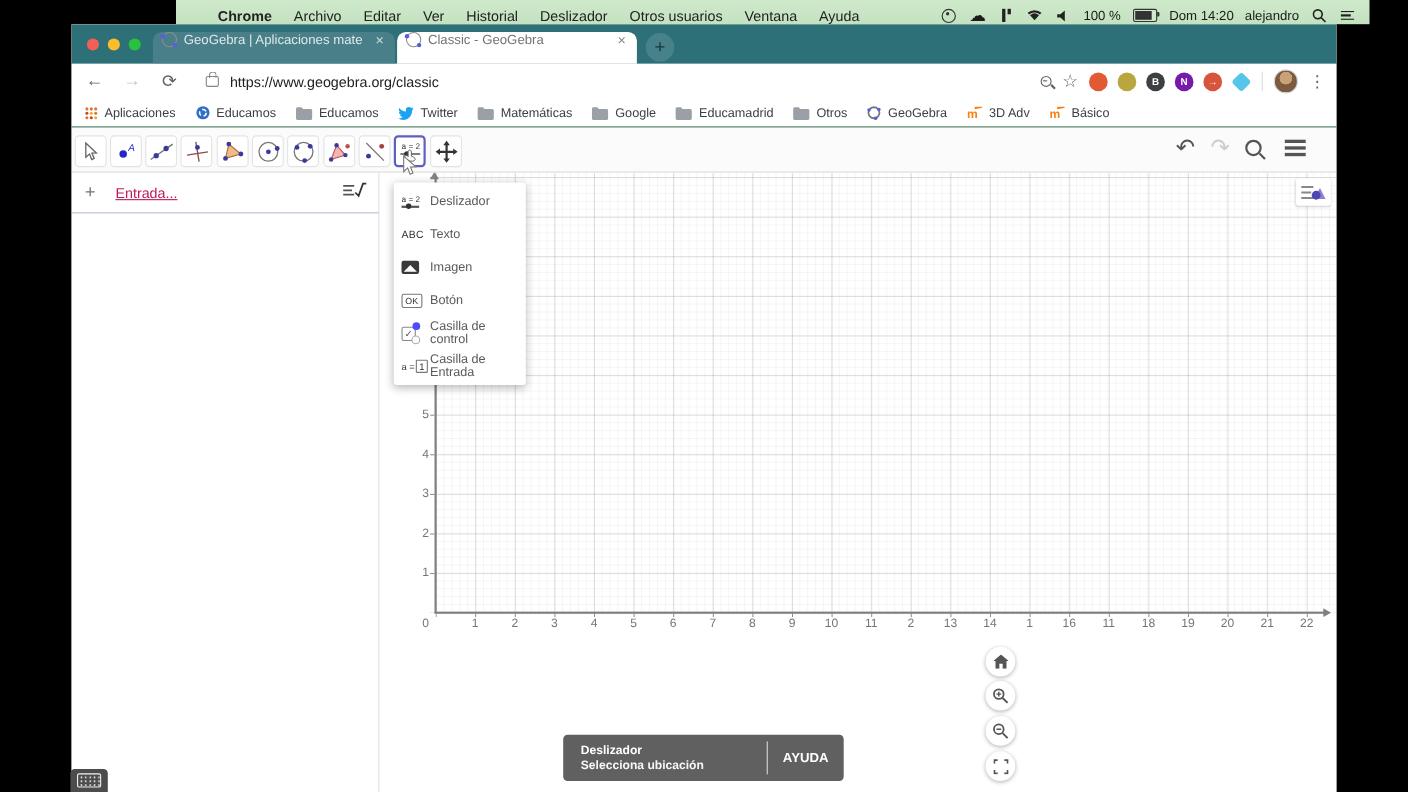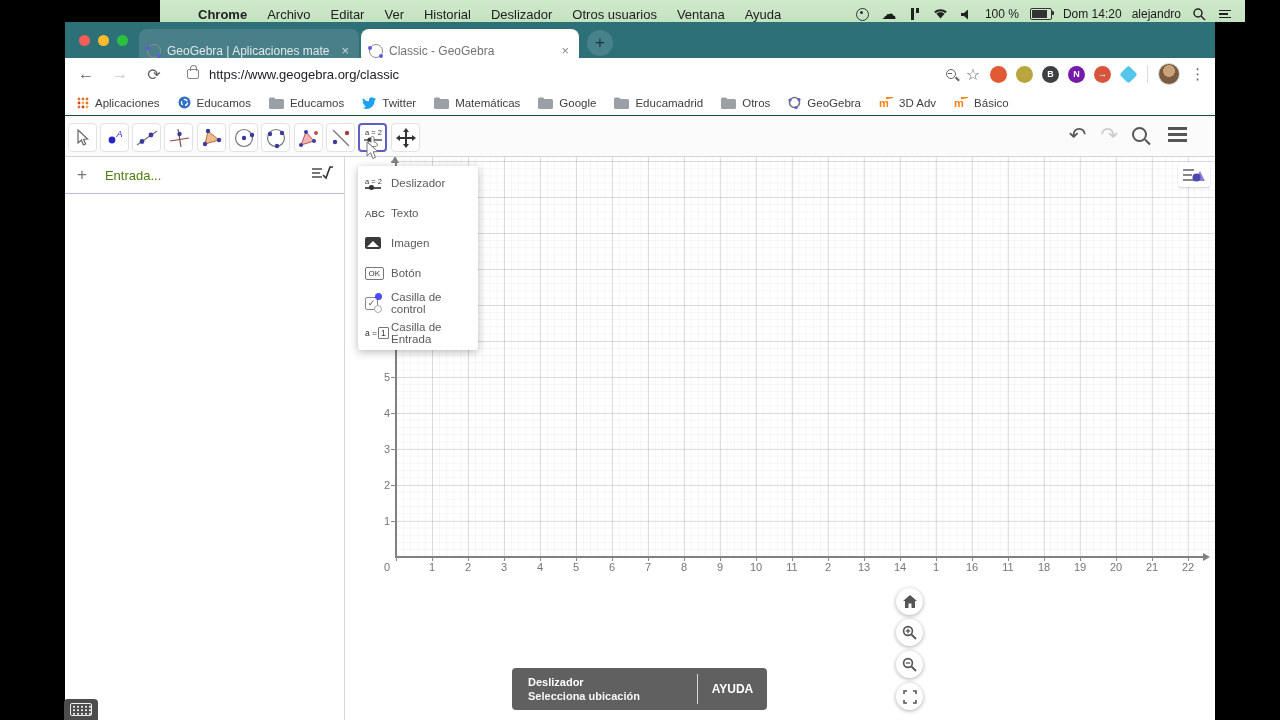--- a/index.html
+++ b/index.html
@@ -29,21 +29,21 @@
   .menu-sub{display:flex;flex-direction:column;gap:2px;}
   .menu-sub i{display:block;height:1.6px;background:#222;}
   .menu-sub i:nth-child(1){width:12px}.menu-sub i:nth-child(2){width:9px}.menu-sub i:nth-child(3){width:12px}
 
   
   .window{position:absolute;left:65px;top:22px;width:1150px;height:698px;background:#fff;overflow:hidden;}
   .tabstrip{position:absolute;left:0;top:0;width:100%;height:36px;background:#2e7077;}
   .traffic{position:absolute;left:14px;top:13px;display:flex;gap:8px;}
   .traffic i{width:11px;height:11px;border-radius:50%;display:block;}
   .tl-red{background:#f35f57;}.tl-yellow{background:#fdbc2e;}.tl-green{background:#2ac13e;}
-  .tab{position:absolute;top:7px;height:29px;border-radius:8px 8px 0 0;display:flex;align-items:flex-end;
+  .tab{position:absolute;top:7px;height:29px;border-radius:8px 8px 0 0;display:flex;align-items:flex-start;
     padding:0 8px;font-size:12px;box-sizing:border-box;}
   .tab.inactive{left:74px;width:220px;background:#487f88;color:#dfe9ea;}
   .tab.active{left:296px;width:218px;background:#fff;color:#737373;}
   .tab .title{flex:1;overflow:hidden;white-space:nowrap;text-overflow:ellipsis;margin:0 6px;}
   .tab .close{font-size:13px;padding:0 2px;opacity:.85;}
   .favicon-gg{width:14px;height:14px;border:1.6px solid #8a8f93;border-radius:50%;position:relative;flex:none;box-sizing:border-box;}
   .favicon-gg::before,.favicon-gg::after{content:"";position:absolute;width:4px;height:4px;border-radius:50%;background:#5b5be0;}
   .favicon-gg::before{left:-2px;top:1px;}
   .favicon-gg::after{right:-1px;bottom:-1px;}
   .newtab{position:absolute;left:522px;top:8px;width:26px;height:26px;border-radius:50%;
@@ -83,21 +83,21 @@
   .uicon.dis{color:#ccc;}
   .burger{display:flex;flex-direction:column;gap:3.5px;}
   .burger i{width:19px;height:2.6px;background:#555;display:block;}
   .ggmag{width:11px;height:11px;border:2px solid #555;border-radius:50%;position:relative;}
   .ggmag::after{content:"";position:absolute;width:7px;height:2px;background:#555;transform:rotate(45deg);right:-6px;bottom:-3px;}
 
   
   .algebra{position:absolute;left:0;top:135px;width:280px;height:563px;background:#fff;border-right:1px solid #d6d6d6;box-sizing:border-box;}
   .input-row{position:absolute;left:0;top:0;width:100%;height:37px;border-bottom:1px solid #b8bcd9;display:flex;align-items:center;box-sizing:border-box;}
   .plus-btn{font-size:17px;color:#777;margin:0 18px 0 12px;}
-  .entrada{font-size:13px;color:#4d7c0f;flex:1;}
+  .entrada{font-size:13px;color:#be185d;flex:1;text-decoration:underline;}
   .inputhelp{margin-right:10px;}
 
   
   .graph{position:absolute;left:280px;top:135px;width:870px;height:563px;background:#fff;overflow:hidden;}
   .grid{position:absolute;left:51px;top:0;width:819px;height:400px;
     background-image:
       linear-gradient(to right, rgba(120,120,120,.22) 1px, transparent 1px),
       linear-gradient(to bottom, rgba(120,120,120,.22) 1px, transparent 1px),
       linear-gradient(to right, rgba(120,120,120,.07) 1px, transparent 1px),
       linear-gradient(to bottom, rgba(120,120,120,.07) 1px, transparent 1px);

